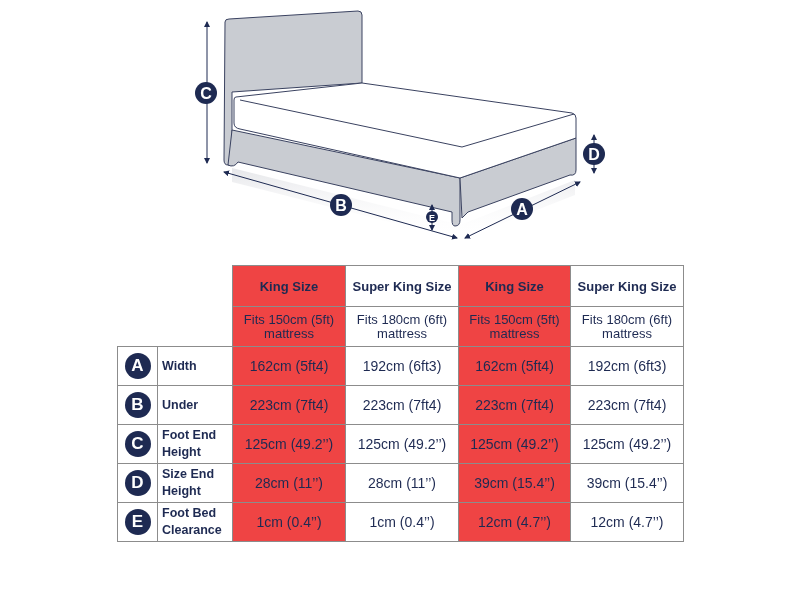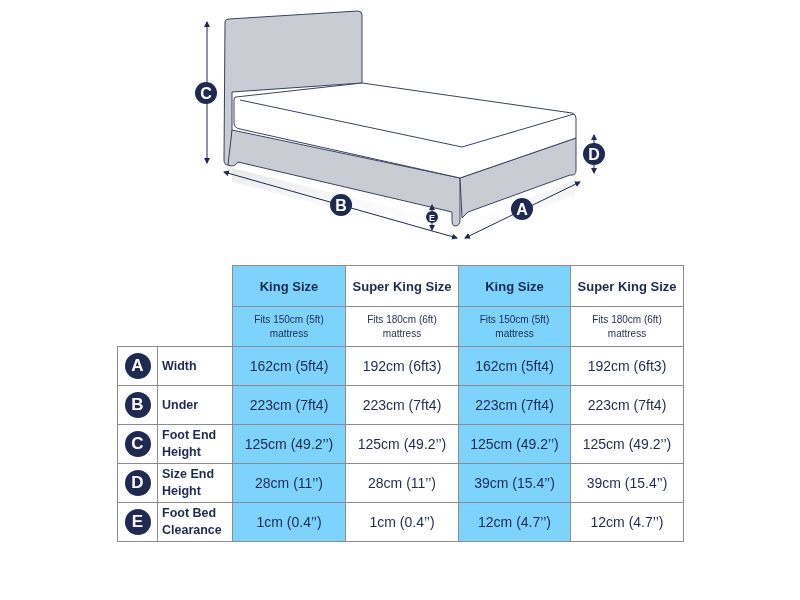--- a/index.html
+++ b/index.html
@@ -3,23 +3,23 @@
 <meta charset="utf-8">
 <style>
   html,body{margin:0;padding:0;background:#ffffff;}
   body{width:800px;height:600px;position:relative;overflow:hidden;font-family:"Liberation Sans",sans-serif;color:#1e2a52;}
   #diagram{position:absolute;left:0;top:0;width:800px;height:260px;}
   .spec-table{position:absolute;border-collapse:collapse;table-layout:fixed;}
   .spec-table td{border:1.5px solid #8c8c8c;text-align:center;vertical-align:middle;padding:0;color:#1e2a52;}
   .spec-table td.empty{border:none;background:transparent;}
   .hdr{font-weight:bold;font-size:13px;height:40px;}
   .sub{font-size:10px;height:40px;}
-  .sub2{font-size:10px;height:39px;line-height:14px;}
+  .sub2{font-size:13px;height:39px;line-height:14px;}
   .val{font-size:14px;height:38px;}
-  .shade{background:#7dd3fc;}
+  .shade{background:#ef4444;}
   .badge-cell{width:40px;}
   .badge{display:inline-block;width:26px;height:26px;border-radius:50%;background:#1e2a52;color:#fff;font-weight:bold;font-size:17px;line-height:26px;text-align:center;}
   .label{font-weight:bold;font-size:12.5px;text-align:left !important;padding-left:4px !important;line-height:17px;}
 </style>
 </head>
 <body>
 
 <svg id="diagram" viewBox="0 0 800 260" xmlns="http://www.w3.org/2000/svg">
   <defs>
     <marker id="arr" markerWidth="6" markerHeight="6" refX="5" refY="3" orient="auto-start-reverse">

